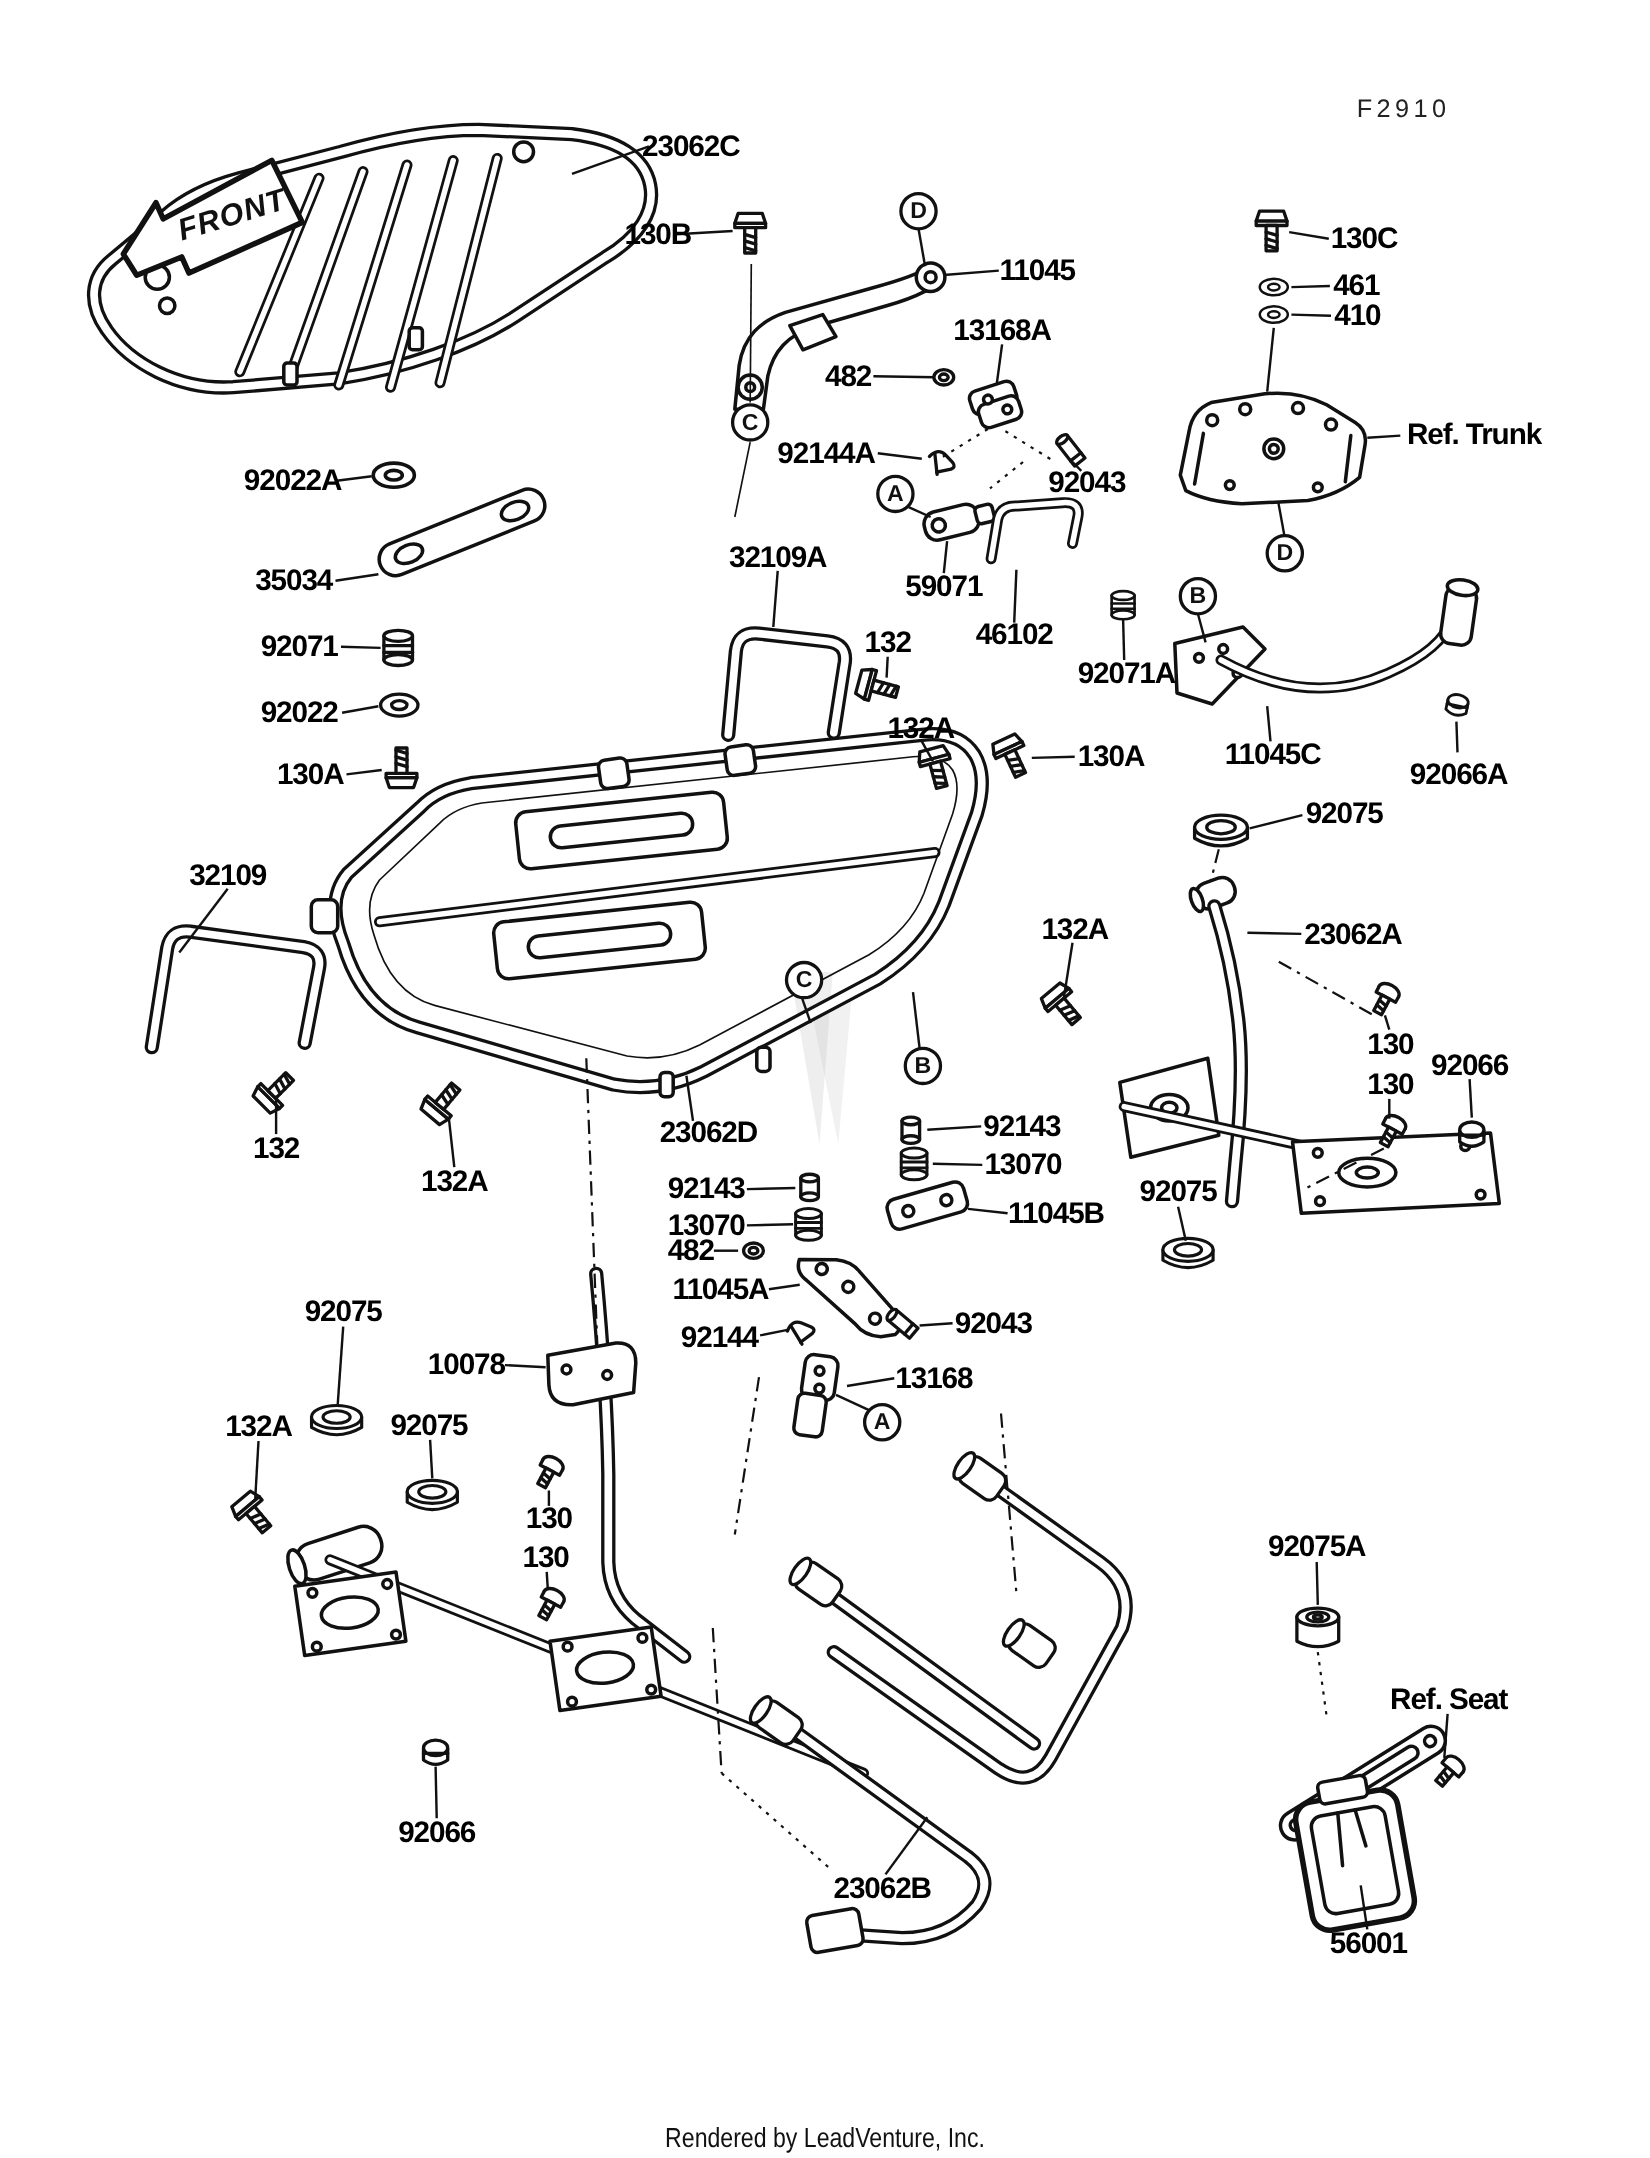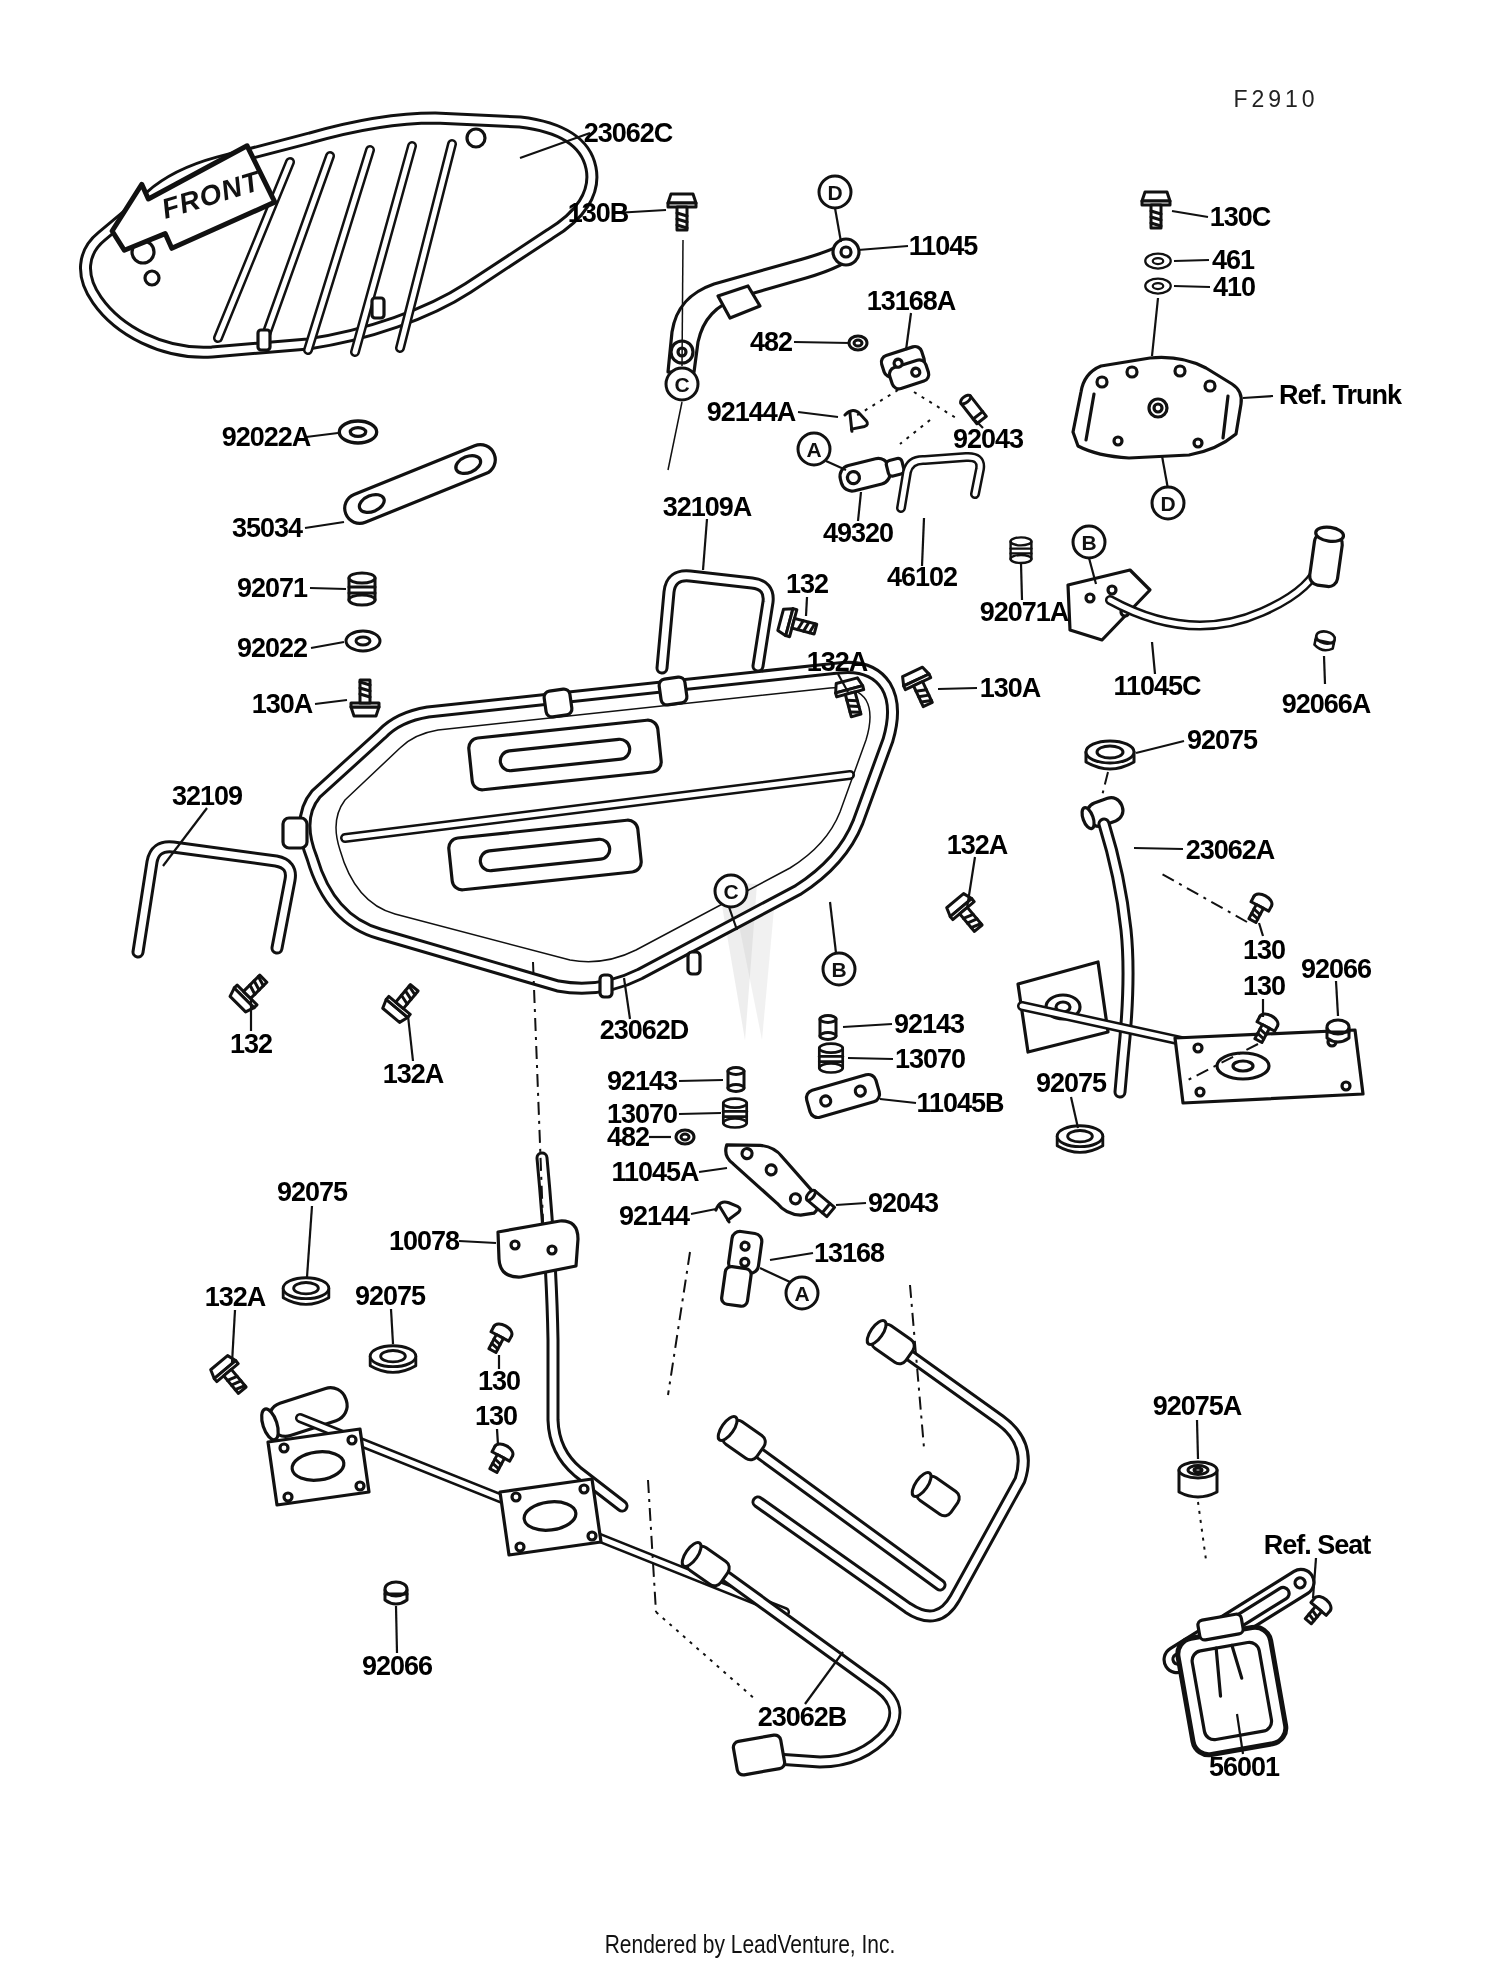--- a/index.html
+++ b/index.html
@@ -450,21 +450,21 @@
       <div class="plabel" style="left: 1240px; top: 217px;">130C</div>
       <div class="plabel" style="left: 1233px; top: 260px;">461</div>
       <div class="plabel" style="left: 1234px; top: 287px; text-align: center;">410</div>
       <div class="plabel" style="left: 1340px; top: 395px;">Ref. Trunk</div>
       <div class="plabel" style="left: 266px; top: 437px; text-align: right;">92022A</div>
       <div class="plabel" style="left: 267px; top: 528px;">35034</div>
       <div class="plabel" style="left: 272px; top: 588px;">92071</div>
       <div class="plabel" style="left: 272px; top: 648px;">92022</div>
       <div class="plabel" style="left: 282px; top: 704px;">130A</div>
       <div class="plabel" style="left: 707px; top: 507px;">32109A</div>
-      <div class="plabel" style="left: 858px; top: 533px;">49320</div>
+      <div class="plabel" style="left: 858px; top: 533px;">59071</div>
       <div class="plabel" style="left: 922px; top: 577px;">46102</div>
       <div class="plabel" style="left: 807px; top: 584px;">132</div>
       <div class="plabel" style="left: 1024px; top: 612px;">92071A</div>
       <div class="plabel" style="left: 837px; top: 662px;">132A</div>
       <div class="plabel" style="left: 1010px; top: 688px;">130A</div>
       <div class="plabel" style="left: 1157px; top: 686px;">11045C</div>
       <div class="plabel" style="left: 1326px; top: 704px;">92066A</div>
       <div class="plabel" style="left: 1222px; top: 740px;">92075</div>
       <div class="plabel" style="left: 207px; top: 796px;">32109</div>
       <div class="plabel" style="left: 1230px; top: 850px;">23062A</div>

